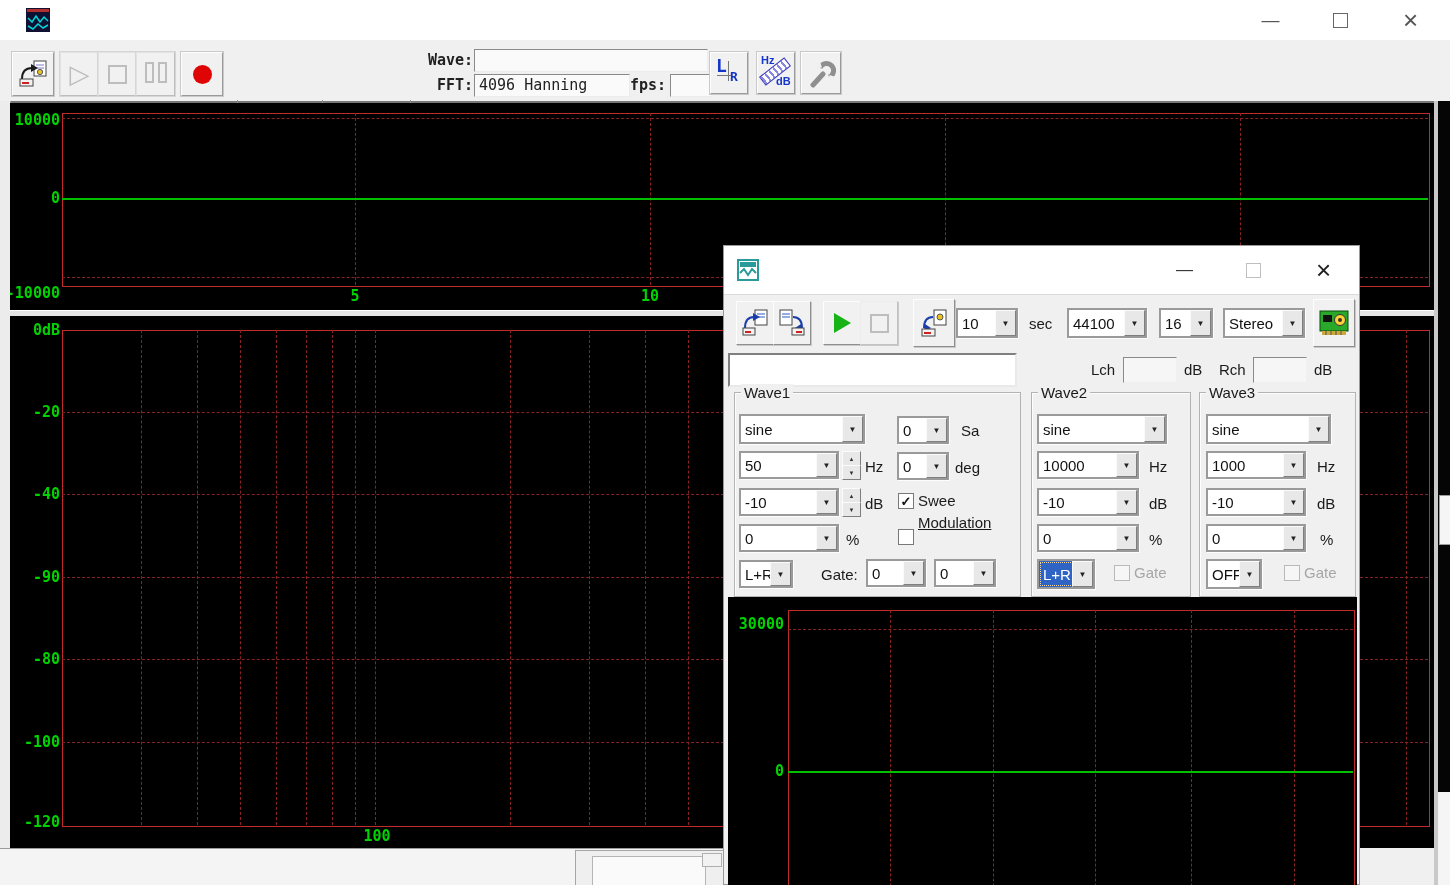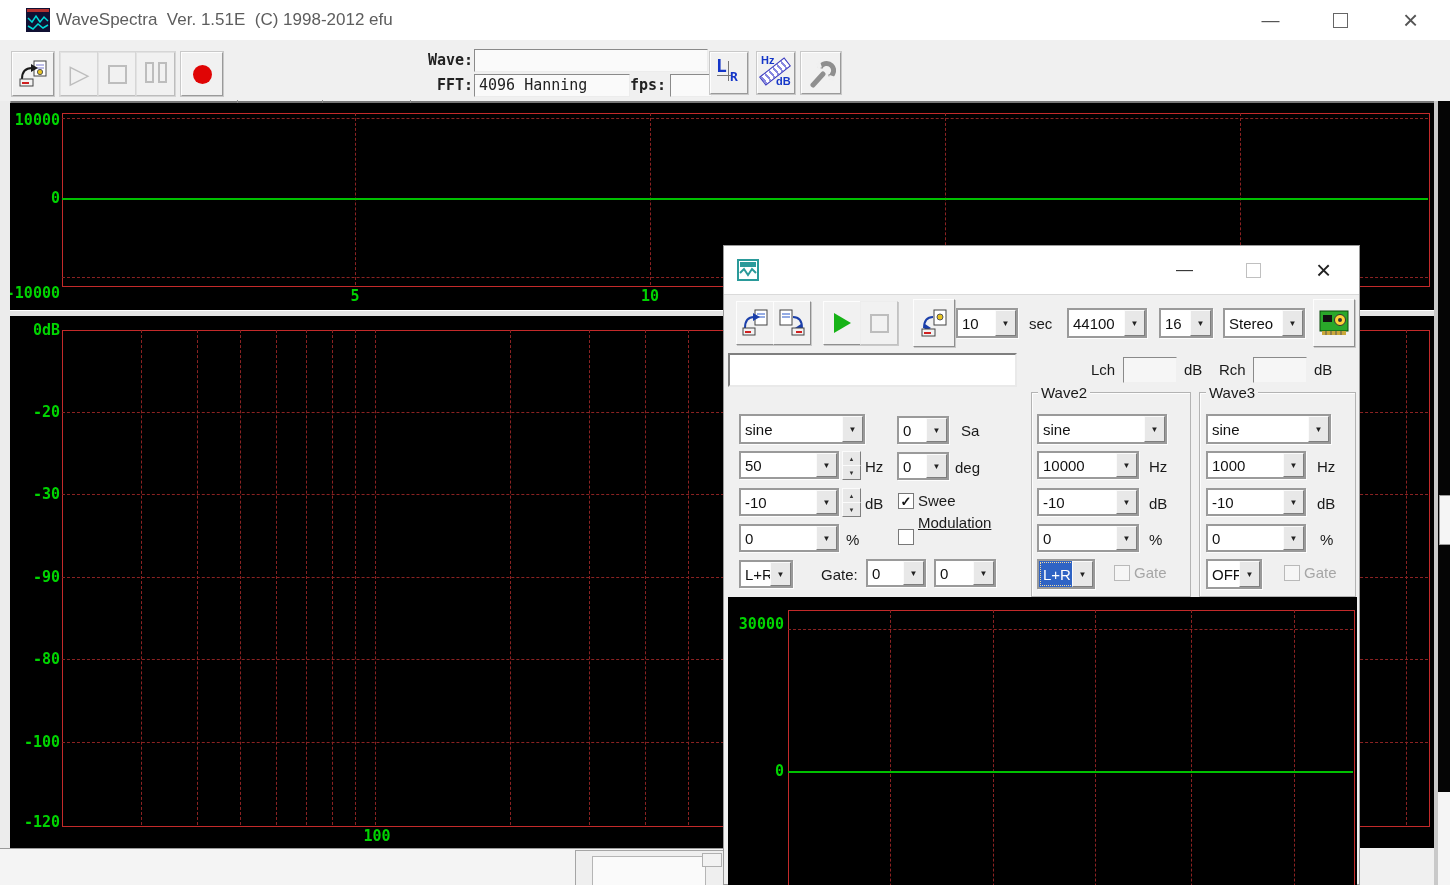--- a/index.html
+++ b/index.html
@@ -91,21 +91,20 @@
 
   <div class="abs" id="ws-titlebar">
     <span class="abs" style="left:26px;top:8px;width:24px;height:24px;">
       <svg width="24" height="24">
           <rect width="24" height="24" fill="#101033"></rect>
           <rect x="1" y="1" width="22" height="3" fill="#b03030"></rect>
           <polyline points="2,10 6,14 10,8 14,14 18,9 22,13" stroke="#00d8d8" fill="none" stroke-width="1.5"></polyline>
           <polyline points="2,18 7,21 12,16 17,20 22,17" stroke="#00d8d8" fill="none" stroke-width="1.5"></polyline>
         </svg>
     </span>
-    <span class="abs pre" id="ws-title">WaveSpectra  Ver. 1.51E  (C) 1998-2012 efu</span>
     <span class="abs cap-btn" style="left:1248px;top:0;font-size:18px;">—</span>
     <span class="abs cap-btn" style="left:1318px;top:0;">
         <span class="maxbox"></span>
       </span>
     <span class="abs cap-btn" style="left:1388px;top:0;font-size:26px;">×</span>
   </div>
 
   <div class="abs" id="ws-toolbar">
     <div class="abs tbtn" style="left:12px;top:12px;width:40px;height:42px;">
       <svg width="30" height="28">
@@ -211,21 +210,21 @@
       <div class="gv" style="left: 1241px; top: 14px; height: 495px;"></div>
       <div class="gv" style="left: 1261px; top: 14px; height: 495px;"></div>
       <div class="gv" style="left: 1396px; top: 14px; height: 495px;"></div>
       <div class="gh" style="top: 96px; left: 52px; width: 1366px;"></div>
       <div class="gh" style="top: 178px; left: 52px; width: 1366px;"></div>
       <div class="gh" style="top: 261px; left: 52px; width: 1366px;"></div>
       <div class="gh" style="top: 343px; left: 52px; width: 1366px;"></div>
       <div class="gh" style="top: 426px; left: 52px; width: 1366px;"></div>
       <div class="plabel" style="left: 50px; top: 14px; transform: translate(-100%, -50%);">0dB</div>
       <div class="plabel" style="left: 50px; top: 96px; transform: translate(-100%, -50%);">-20</div>
-      <div class="plabel" style="left: 50px; top: 178px; transform: translate(-100%, -50%);">-30</div>
+      <div class="plabel" style="left: 50px; top: 178px; transform: translate(-100%, -50%);">-40</div>
       <div class="plabel" style="left: 50px; top: 261px; transform: translate(-100%, -50%);">-90</div>
       <div class="plabel" style="left: 50px; top: 343px; transform: translate(-100%, -50%);">-80</div>
       <div class="plabel" style="left: 50px; top: 426px; transform: translate(-100%, -50%); text-align: center;">-100</div>
       <div class="plabel" style="left: 50px; top: 506px; transform: translate(-100%, -50%);">-120</div>
       <div class="plabel" style="left: 63px; top: 520px; transform: translate(-50%, -50%); margin-top: 44px;">20</div>
       <div class="plabel" style="left: 367px; top: 520px; transform: translate(-50%, -50%);">100</div>
     </div>
   <div class="abs" id="bottom-strip"></div>
   <div class="abs" id="back-frag">
     <div class="abs" id="back-frag-inner"></div>
@@ -324,20 +323,23 @@
     </div>
 
     <div class="abs" id="wg-textbox" style="left:4px;top:107px;width:285px;height:30px;"></div>
     <span class="abs ui-label" style="left:367px;top:115px;">Lch</span>
     <div class="abs inset-box" style="left:399px;top:111px;width:52px;height:24px;"></div>
     <span class="abs ui-label" style="left:460px;top:115px;">dB</span>
     <span class="abs ui-label" style="left:495px;top:115px;">Rch</span>
     <div class="abs inset-box" style="left:529px;top:111px;width:52px;height:24px;"></div>
     <span class="abs ui-label" style="left:590px;top:115px;">dB</span>
 
+    <div class="abs group" style="left:10px;top:146px;width:285px;height:203px;">
+      <span class="legend">Wave1</span>
+    </div>
     <div class="combo" style="left:15px;top:168px;width:126px;height:30px;">
       <span class="cfield">sine</span>
       <span class="carrow">▼</span>
     </div>
     <div class="combo" style="left:173px;top:170px;width:52px;height:28px;">
       <span class="cfield">0</span>
       <span class="carrow">▼</span>
     </div>
     <span class="abs ui-label" style="left:237px;top:176px;">Sa</span>
 

